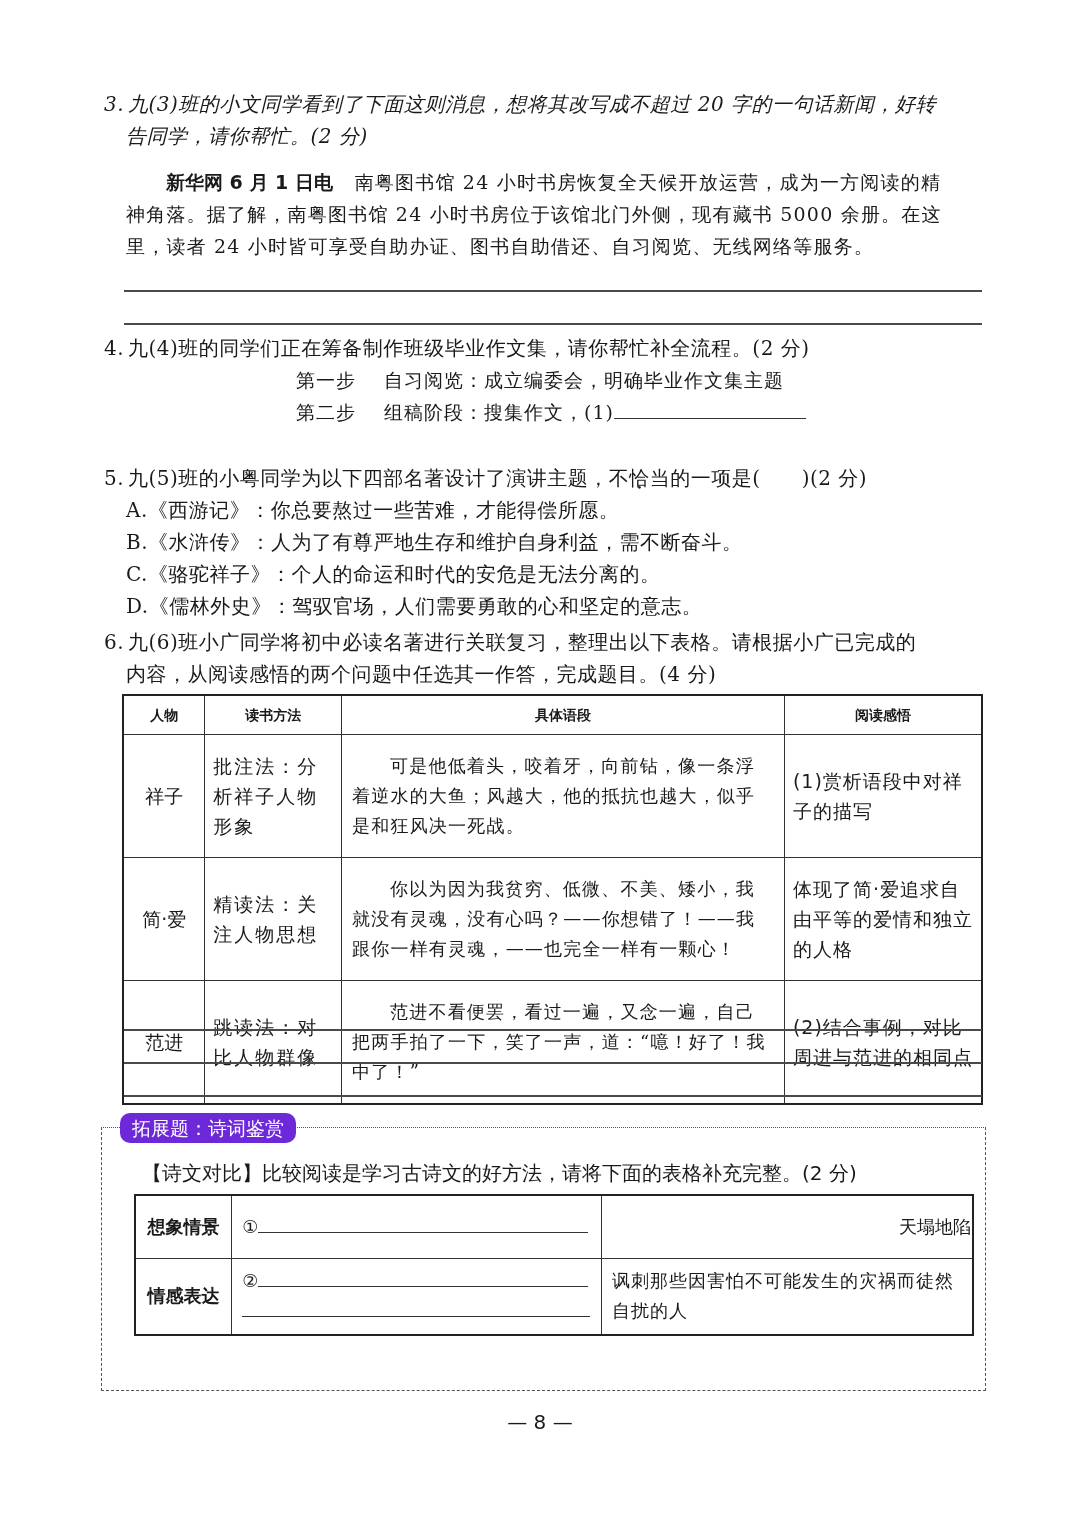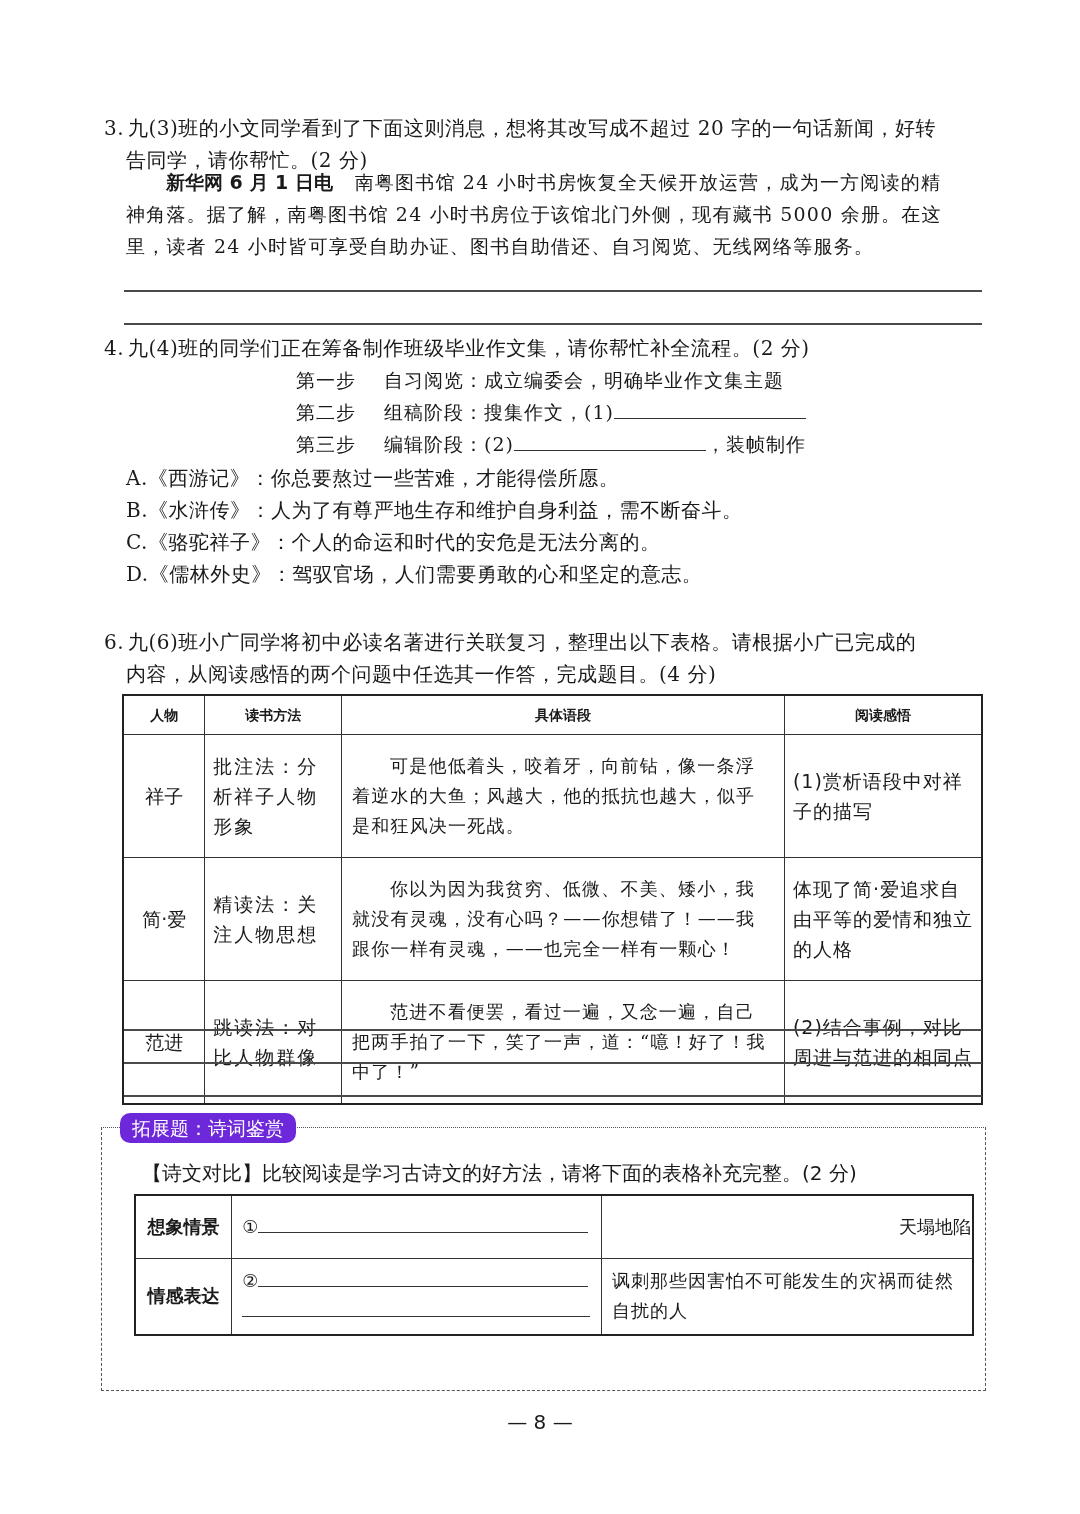--- a/index.html
+++ b/index.html
@@ -31,42 +31,42 @@
   .dashbox { position: absolute; left: 101px; top: 1127px; width: 883px; height: 262px; border: 1.5px dashed #555; border-top-style: dotted; }
   .tag { position: absolute; left: 120px; top: 1113px; background: #6d28d9; color: #fff; padding: 2px 12px; border-radius: 10px; font-family: "DejaVu Sans", "Liberation Sans", sans-serif; font-size: 19px; line-height: 26px; }
   .t2 { position: absolute; left: 134px; top: 1194px; width: 840px; border: 2px solid #222; }
   .t2 td { border: 1.5px solid #333; font-family: "DejaVu Sans", "Liberation Sans", sans-serif; font-size: 18px; line-height: 30px; }
   .t2 .hd { font-weight: bold; text-align: center; }
   .pageno { position: absolute; left: 0; width: 1080px; top: 1410px; text-align: center; font-family: "DejaVu Sans", "Liberation Sans", sans-serif; font-size: 20px; }
 </style>
 </head>
 <body>
 
-<div class="abs q" style="left:104px; top:112px; width:890px;">
+<div class="abs q" style="left:104px; top:88px; width:890px;font-style:italic;">
   <div><span class="qnum">3.</span><span>九(3)班的小文同学看到了下面这则消息，想将其改写成不超过 20 字的一句话新闻，好转</span></div>
   <div class="indent">告同学，请你帮忙。(2 分)</div>
 </div>
 <div class="abs news" style="left:126px; top:166px; width:870px;">
   <div style="padding-left:40px;"><b>新华网 6 月 1 日电</b>&nbsp;&nbsp;&nbsp;<span>南粤图书馆 24 小时书房恢复全天候开放运营，成为一方阅读的精</span></div>
   <div>神角落。据了解，南粤图书馆 24 小时书房位于该馆北门外侧，现有藏书 5000 余册。在这</div>
   <div>里，读者 24 小时皆可享受自助办证、图书自助借还、自习阅览、无线网络等服务。</div>
 </div>
 <div class="rule" style="left:124px; top:290px; width:858px;"></div>
 <div class="rule" style="left:124px; top:323px; width:858px;"></div>
 
 <div class="abs q" style="left:104px; top:332px; width:890px;">
   <span class="qnum">4.</span><span>九(4)班的同学们正在筹备制作班级毕业作文集，请你帮忙补全流程。(2 分)</span>
 </div>
 <div class="abs steps" style="left:296px; top:364px; width:600px;">
   <div><span class="lbl">第一步</span><span>自习阅览：成立编委会，明确毕业作文集主题</span></div>
   <div><span class="lbl">第二步</span><span>组稿阶段：搜集作文，(1)</span><span class="blank" style="width:192px;"></span></div>
-  <div><span class="lbl">第三步</span><span>编辑阶段：(2)</span><span class="blank" style="width:192px;"></span><span>，装帧制作</span></div>
 </div>
 
 <div class="abs q" style="left:104px; top:462px; width:890px;">
+  <div><span class="qnum">5.</span><span>九(5)班的小粤同学为以下四部名著设计了演讲主题，</span><span class="dot-em">不恰当</span><span>的一项是(　　)(2 分)</span></div>
   <div class="indent">A.《西游记》：你总要熬过一些苦难，才能得偿所愿。</div>
   <div class="indent">B.《水浒传》：人为了有尊严地生存和维护自身利益，需不断奋斗。</div>
   <div class="indent">C.《骆驼祥子》：个人的命运和时代的安危是无法分离的。</div>
   <div class="indent">D.《儒林外史》：驾驭官场，人们需要勇敢的心和坚定的意志。</div>
 </div>
 
 <div class="abs q" style="left:104px; top:626px; width:890px;">
   <div><span class="qnum">6.</span><span>九(6)班小广同学将初中必读名著进行关联复习，整理出以下表格。请根据小广已完成的</span></div>
   <div class="indent">内容，从阅读感悟的两个问题中任选其一作答，完成题目。(4 分)</div>
 </div>

